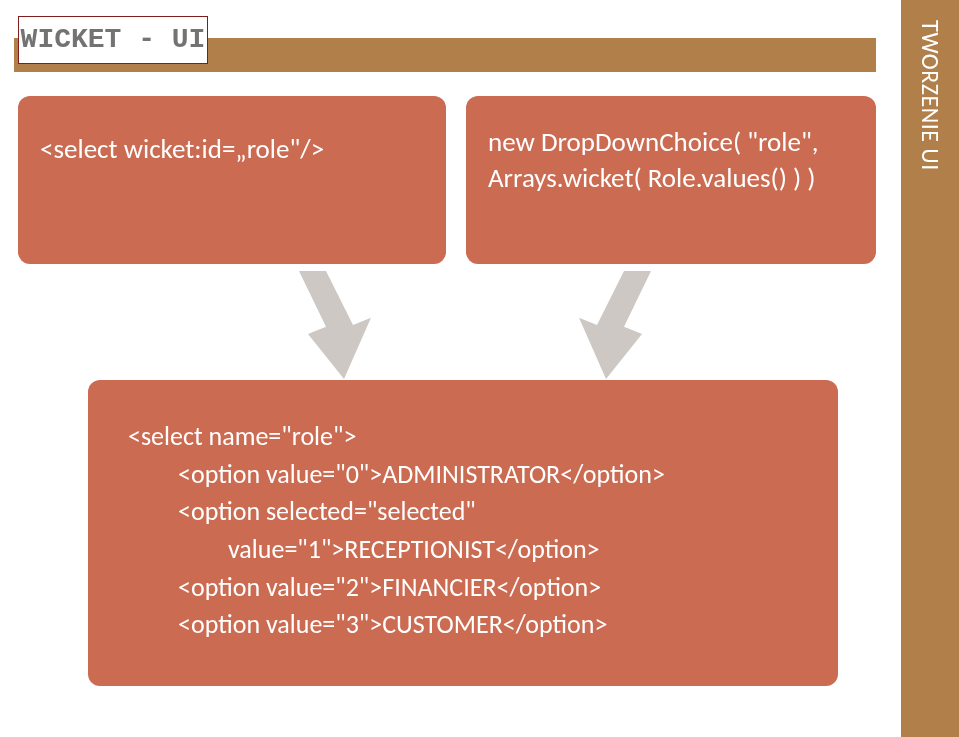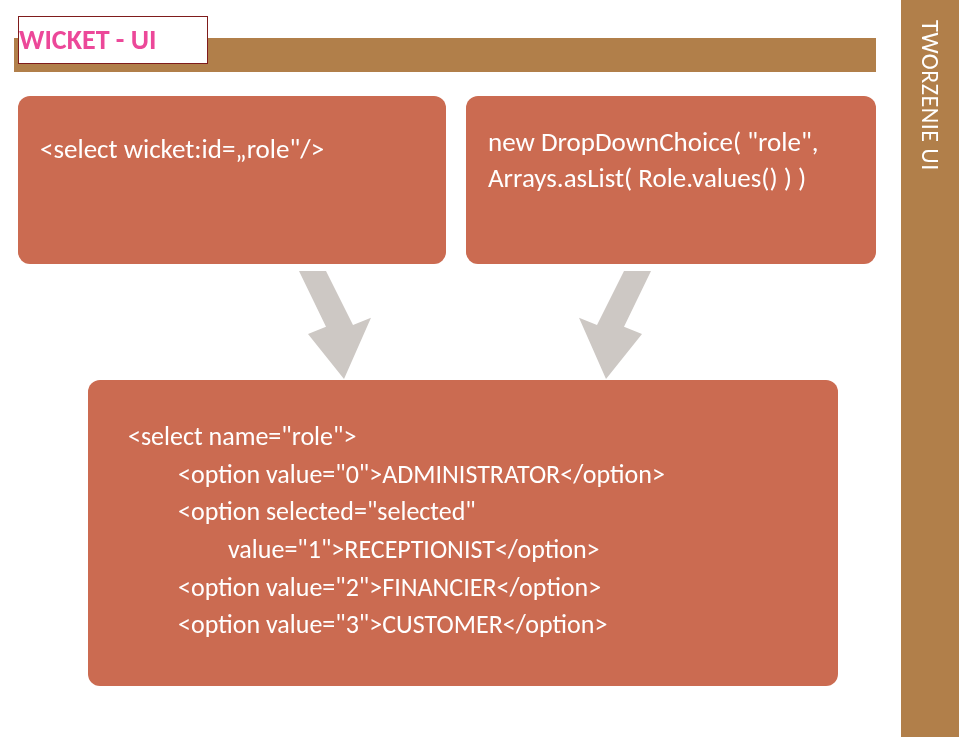--- a/index.html
+++ b/index.html
@@ -31,25 +31,27 @@
     letter-spacing: 0.5px;
     white-space: nowrap;
   }
   .title-box {
     position: absolute;
     top: 16px;
     left: 18px;
     width: 190px;
     height: 48px;
     border: 1.5px solid #7f1c1c;
-    color: #ec4899;
+    color: #737373;
     font-size: 28px;
     font-weight: 700;
+    text-align: center;
     line-height: 46px;
     background: #fff;
+    font-family: Liberation Mono, monospace;
   }
   .title-bar-bg {
     position: absolute;
     top: 38px;
     left: 14px;
     width: 862px;
     height: 34px;
     background: #b17f4a;
     z-index: -1;
   }
@@ -114,21 +116,21 @@
 <div class="right-bar">
   <div class="right-text">TWORZENIE UI</div>
 </div>
 
 <div class="card card-left">
   <div>&lt;select wicket:id=„role"/&gt;</div>
 </div>
 
 <div class="card card-right">
   <div>new DropDownChoice( "role",</div>
-  <div>Arrays.asList( Role.values() ) )</div>
+  <div>Arrays.wicket( Role.values() ) )</div>
 </div>
 
 <svg class="arrow arrow-left" viewBox="0 0 100 120">
   <polygon points="10,0 40,0 70,60 90,52 60,120 20,70 40,62"></polygon>
 </svg>
 <svg class="arrow arrow-right" viewBox="0 0 100 120">
   <polygon points="60,0 90,0 60,62 80,70 40,120 10,52 30,60"></polygon>
 </svg>
 
 <div class="card card-bottom">

